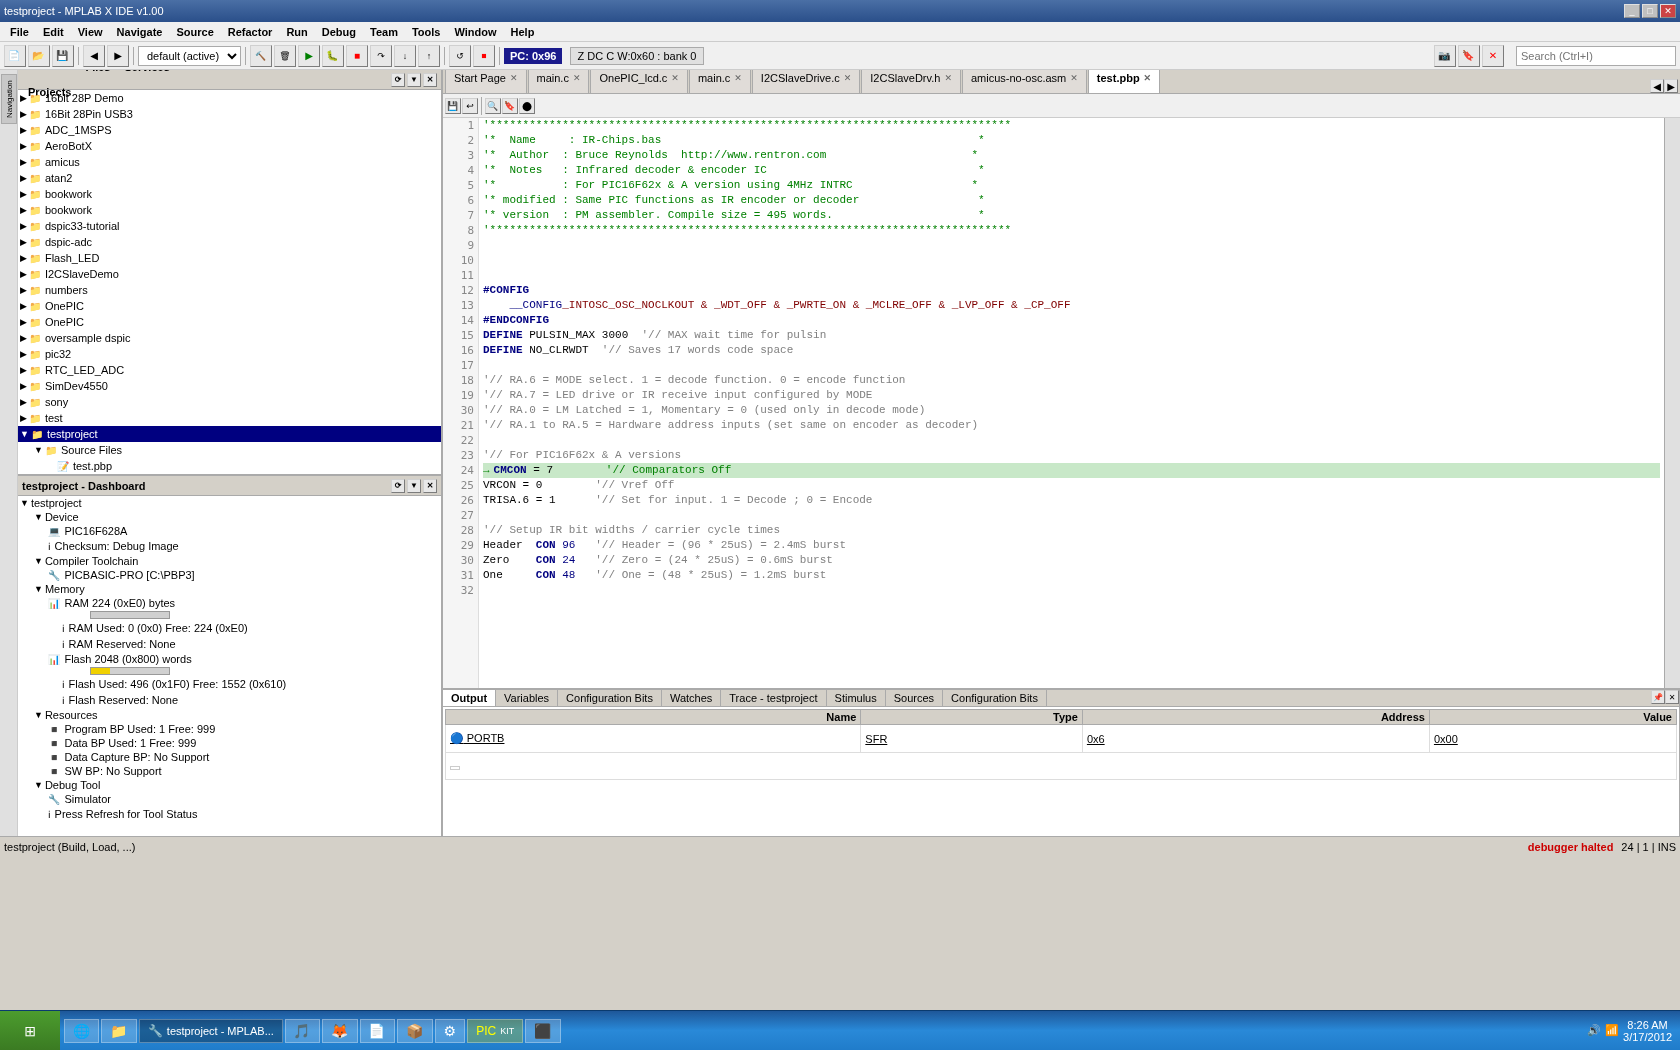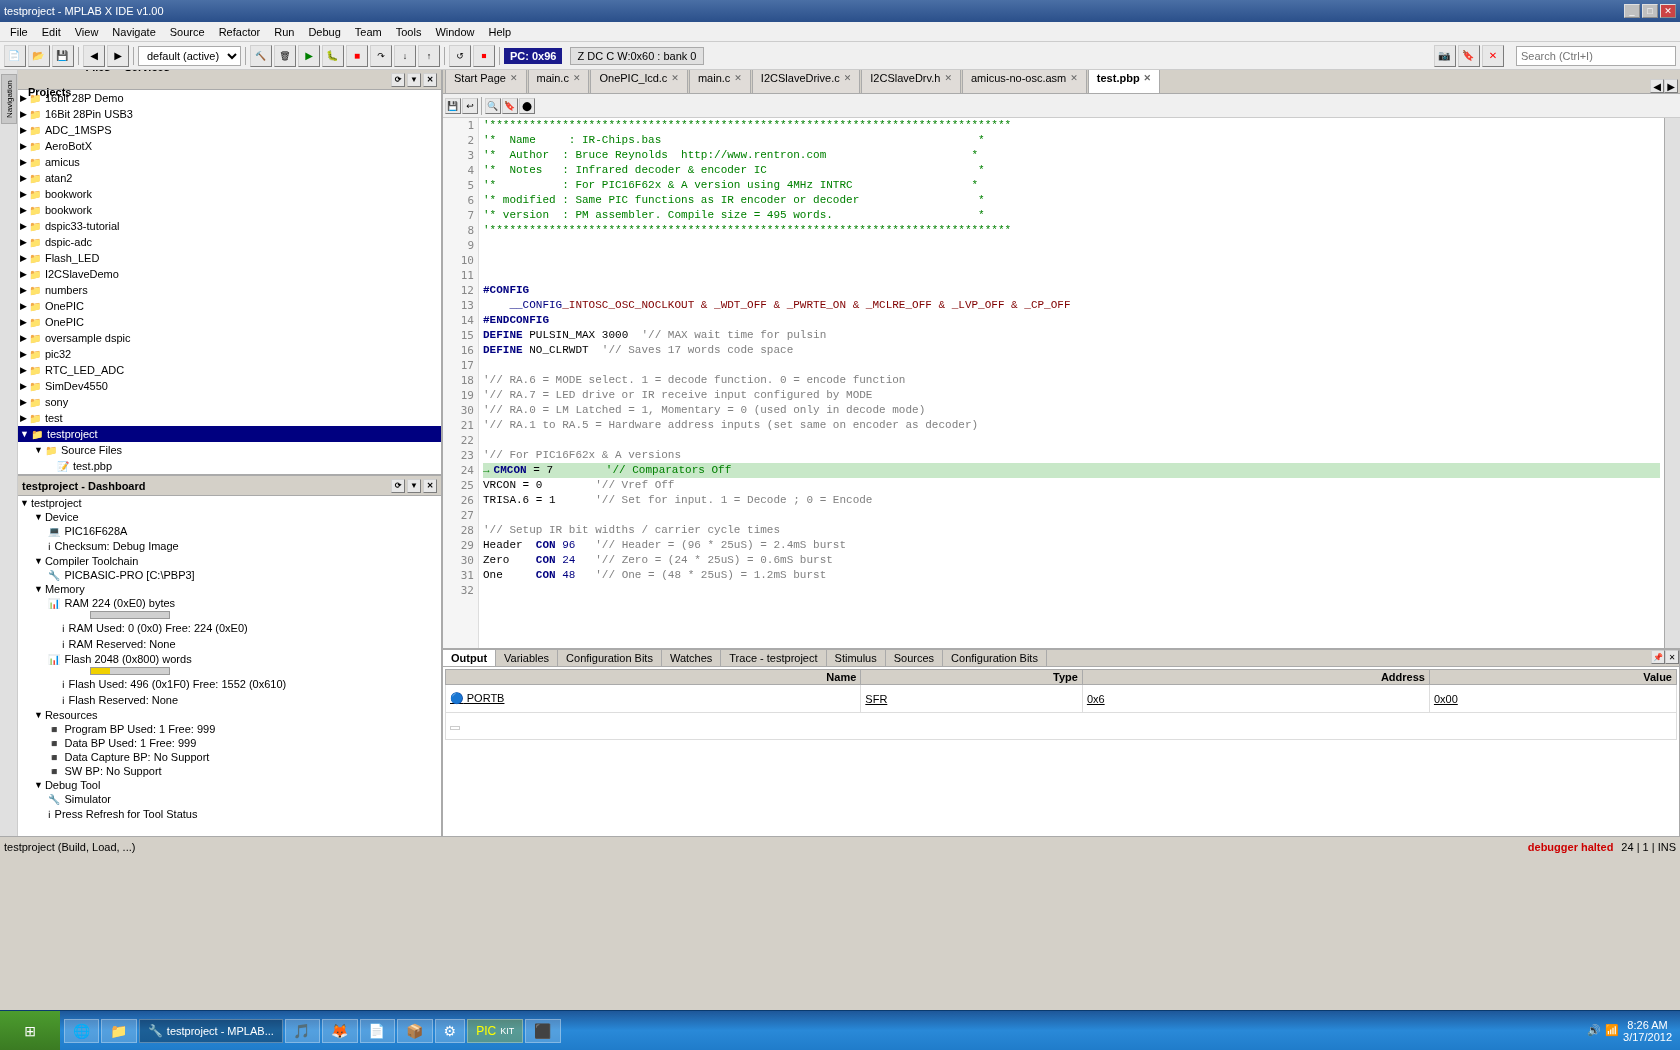--- a/index.html
+++ b/index.html
@@ -5,21 +5,21 @@
     * { margin: 0; padding: 0; box-sizing: border-box; }
     body { font-family: 'Segoe UI', Tahoma, Arial, sans-serif; font-size: 11px; background: #d4d0c8; overflow: hidden; width: 1680px; height: 1050px; }
 
     
     #title-bar { background: linear-gradient(to bottom, #4a6fa5, #2a4f8a); color: white; height: 22px; display: flex; align-items: center; padding: 0 4px; justify-content: space-between; }
     #title-bar .controls { display: flex; gap: 2px; }
     #title-bar .ctrl-btn { width: 16px; height: 14px; font-size: 9px; display: flex; align-items: center; justify-content: center; background: #c0c0c0; border: 1px outset #e0e0e0; cursor: pointer; }
 
     
     #menu-bar { background: #f0f0f0; border-bottom: 1px solid #ccc; height: 20px; display: flex; align-items: center; padding: 0 4px; gap: 2px; }
-    .menu-item { padding: 1px 6px; font-size: 11px; cursor: pointer; }
+    .menu-item { padding: 1px 6px; font-size: 11px; cursor: pointer; font-weight: bold; }
 
     
     #toolbar { background: #f0f0f0; border-bottom: 1px solid #ccc; height: 28px; display: flex; align-items: center; padding: 2px 4px; gap: 2px; }
     .tb-btn { width: 22px; height: 22px; background: #e8e8e8; border: 1px outset #d0d0d0; display: flex; align-items: center; justify-content: center; cursor: pointer; font-size: 10px; }
     .tb-sep { width: 1px; height: 18px; background: #aaa; margin: 0 2px; }
     .tb-dropdown { height: 20px; padding: 1px 4px; border: 1px solid #aaa; background: white; font-size: 11px; }
     .tb-indicator { background: #1a1a8c; color: white; padding: 2px 6px; font-size: 11px; font-weight: bold; }
     .tb-indicator2 { background: #e0e0e0; border: 1px solid #aaa; padding: 2px 6px; font-size: 11px; }
 
     
@@ -53,21 +53,21 @@
     
     #editor-toolbar { background: #f0f0f0; border-bottom: 1px solid #ccc; height: 24px; display: flex; align-items: center; padding: 0 2px; gap: 1px; }
 
     
     #code-editor { flex: 1; display: flex; overflow: hidden; background: white; }
     #line-numbers { background: #f5f5f5; border-right: 1px solid #ddd; padding: 0 4px; color: #888; font-family: monospace; font-size: 11px; line-height: 15px; min-width: 36px; text-align: right; overflow: hidden; user-select: none; }
     #code-content { flex: 1; overflow: auto; font-family: 'Courier New', monospace; font-size: 11px; line-height: 15px; padding: 0 4px; }
     .code-line { white-space: pre; min-height: 15px; display: flex; align-items: center; }
 
     
-    #bottom-panels { height: 188px; display: flex; border-top: 2px solid #aaa; background: white; }
+    #bottom-panels { height: 148px; display: flex; border-top: 2px solid #aaa; background: white; }
     #output-panel { flex: 1; display: flex; flex-direction: column; border-right: 1px solid #aaa; }
     .output-tabs { display: flex; background: #d4d0c8; border-bottom: 1px solid #aaa; }
     .output-tab { padding: 2px 8px; font-size: 11px; cursor: pointer; border-right: 1px solid #aaa; }
     .output-tab.active { background: white; font-weight: bold; }
     .output-content { flex: 1; overflow: auto; padding: 2px; }
     .watches-table { width: 100%; border-collapse: collapse; font-size: 11px; }
     .watches-table th { background: #d4d0c8; border: 1px solid #aaa; padding: 1px 4px; text-align: right; }
     .watches-table td { border: 1px solid #ddd; padding: 7px 4px; text-decoration: underline; }
 
     

